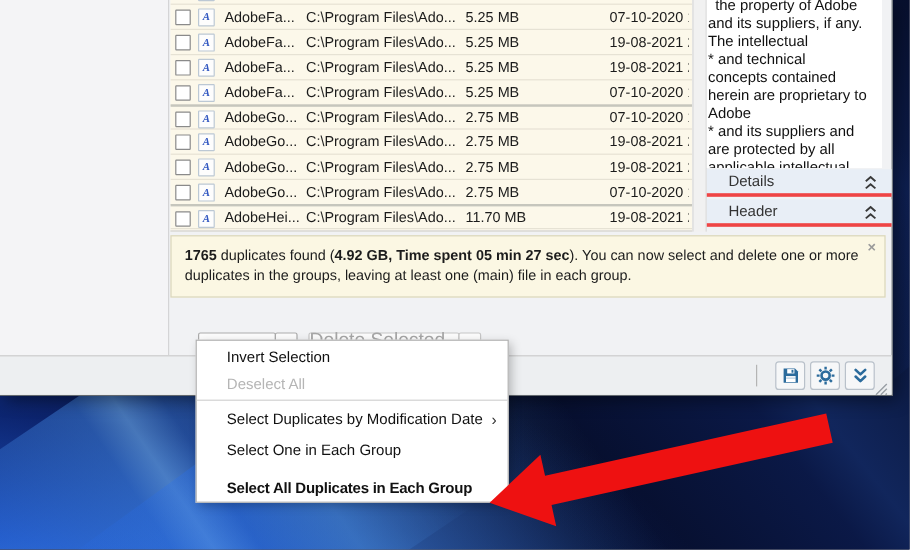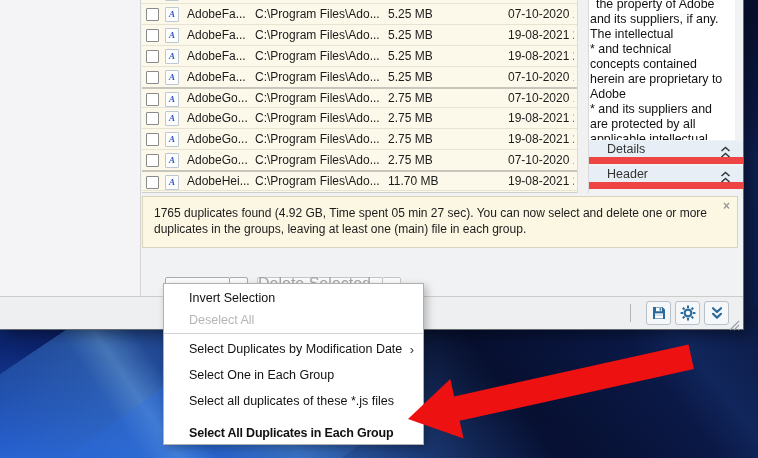--- a/index.html
+++ b/index.html
@@ -52,31 +52,31 @@
     background:#f1f1f1; border-left:1px solid #dadada; border-right:1px solid #dadada; }
 
   
   .rightpanel { position:absolute; left:589px; top:0; width:155px; height:193px; }
   .paneltext { position:absolute; left:0; top:0; width:146px; height:140px;
     background:#ffffff; overflow:hidden; }
   .paneltext .ln { font-size:12.4px; line-height:15px; color:#111;
     white-space:nowrap; padding-left:1px; }
   .paneltext .ln:first-child { margin-top:-3px; padding-left:7px; }
   .secbar { position:absolute; left:0; width:154px; height:23px;
-    background:#e8eef6; border-bottom:7px solid #ef4444;
+    background:#e8eef6; border-bottom:3px solid #ef4444;
     display:flex; align-items:center; font-size:12.5px; color:#333; }
   .secbar .lbl { margin-left:18px; }
   .secbar .chev { position:absolute; right:12px; top:5px; }
   .sec-details { top:141px; } .sec-header { top:166px; }
 
   
   .statusbox { position:absolute; left:142px; top:196px; width:596px; height:52px;
     background:#fbf7e3; border:1px solid #d9d5bb; padding:8px 10px 0 11px;
     font-size:12px; line-height:16px; color:#1c1c1c; }
-  .statusbox b { font-weight:normal; }
+  .statusbox b { font-weight:bold; }
   .status-close { position:absolute; right:7px; top:1px; font-size:12px;
     color:#9a9a9a; font-weight:bold; cursor:default; }
 
   
   .abtn { position:absolute; top:257px; height:31px; background:#fcfcfc;
     border:1px solid #ababab; border-radius:2px; font-size:16px; color:#111;
     display:flex; align-items:center; justify-content:center;margin-top:20px; }
   .btn-select { left:165px; width:65px; }
   .btn-select-arrow { left:229px; width:19px; }
   .btn-delete { left:257px; width:126px; color:#a6a6a6; border-color:#c6c6c6; }
@@ -300,23 +300,20 @@
       <span>Deselect All</span>
     </div>
     <div class="msep"></div>
     <div class="mi low">
       <span>Select Duplicates by Modification Date</span>
       <span class="sub">›</span>
     </div>
     <div class="mi low">
       <span>Select One in Each Group</span>
     </div>
-    <div class="mi low">
-      <span>Select all duplicates of these *.js files</span>
-    </div>
     <div class="mi low bold">
       <span>Select All Duplicates in Each Group</span>
     </div>
   </div>
 
 <svg class="arrow-overlay" width="758" height="458" viewBox="0 0 758 458">
   <g transform="translate(408,419) rotate(-12.5)">
     <polygon points="0,0 50,-30 50,-12 290,-12 290,13 50,13 50,31" fill="#ee1111"></polygon>
   </g>
 </svg>

